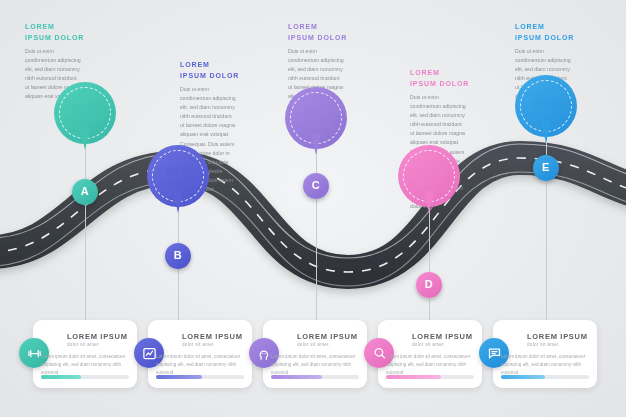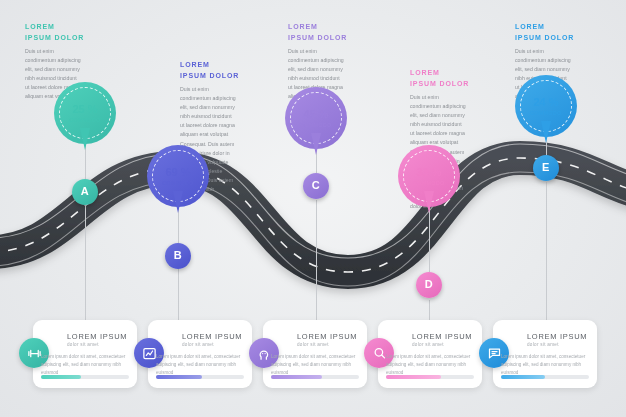--- a/index.html
+++ b/index.html
@@ -40,21 +40,21 @@
   .drop .cap{font-size:5px;letter-spacing:.6px;line-height:1;margin-top:3px;z-index:2;}
 
   
   .txtblk{position:absolute;width:72px;}
   .txtblk .t-title{font-size:7px;font-weight:bold;letter-spacing:.9px;line-height:1.5;margin-bottom:4px;}
   .txtblk .t-body{font-size:5.2px;line-height:1.75;color:#8d9196;}
 
   
   .card{position:absolute;width:104px;height:68px;background:#fff;border-radius:9px;
     box-shadow:0 2px 6px rgba(0,0,0,.10);}
-  .card .c-title{position:absolute;left:34px;top:12px;font-size:7.5px;font-weight:normal;
+  .card .c-title{position:absolute;left:34px;top:12px;font-size:7.5px;font-weight:bold;
     letter-spacing:.7px;color:#5c6066;}
   .card .c-sub{position:absolute;left:34px;top:22px;font-size:4.6px;color:#a7abb0;letter-spacing:.3px;}
   .card .c-body{position:absolute;left:8px;top:33px;right:8px;font-size:4.6px;line-height:1.75;color:#a7abb0;}
   .card .c-bar{position:absolute;left:8px;bottom:9px;width:88px;height:4px;border-radius:2px;background:#e7e9ec;}
   .card .c-bar i{display:block;height:4px;border-radius:2px;}
   .badge{position:absolute;left:-14px;top:18px;width:30px;height:30px;border-radius:50%;
     display:flex;align-items:center;justify-content:center;box-shadow:0 2px 5px rgba(0,0,0,.18);}
   .badge svg{width:15px;height:15px;}
 </style>
 </head>

